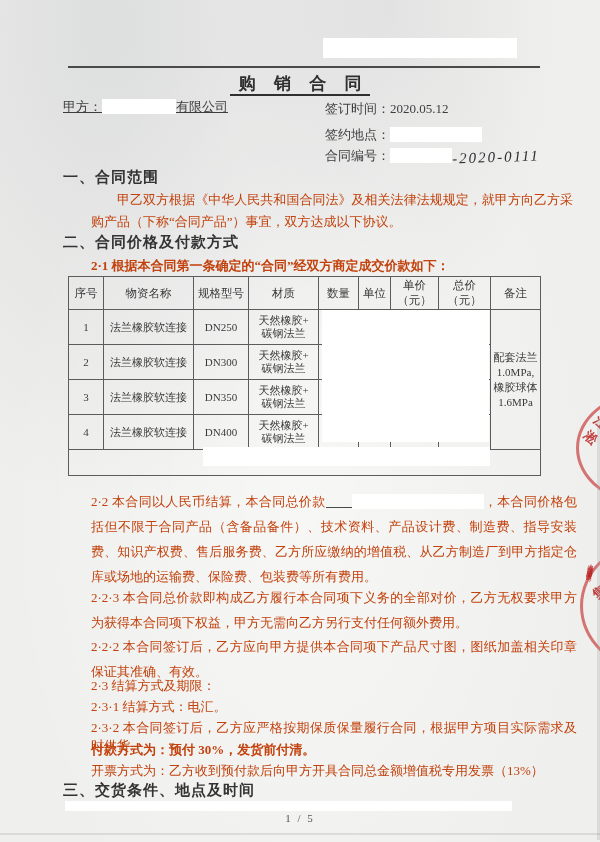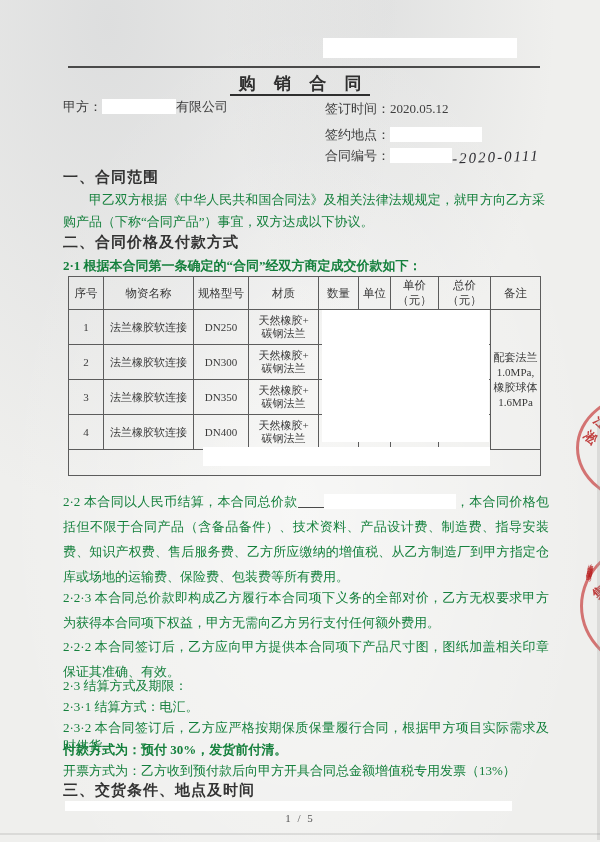--- a/index.html
+++ b/index.html
@@ -17,21 +17,21 @@
   .redact{position:absolute;background:#ffffff;}
   .rule{position:absolute;left:68px;top:66px;width:472px;height:2px;background:#4a4a4a;}
   .title-wrap{position:absolute;left:0;top:72px;width:600px;text-align:center;}
   .title{font-size:17px;font-weight:700;letter-spacing:7px;color:#2f2f2f;
          border-bottom:2px solid #2f2f2f;padding:0 2px 1px 9px;}
   .hline{position:absolute;font-size:13px;line-height:18px;white-space:nowrap;}
   .inline-redact{display:inline-block;background:#fff;height:15px;vertical-align:-3px;}
   .hand{font-style:italic;font-size:15px;letter-spacing:2px;color:#2e2e33;
         display:inline-block;transform:rotate(-2deg);vertical-align:-2px;}
   .heading{position:absolute;font-size:15px;font-weight:600;color:#333;letter-spacing:1px;white-space:nowrap;}
-  .para{position:absolute;font-size:13px;text-align:justify;color:#15803d;}
+  .para{position:absolute;font-size:13px;text-align:justify;color:#c2410c;margin-left:28px;}
   .indent{text-indent:2em;}
   
   table.goods{position:absolute;left:68px;top:276px;width:472px;border-collapse:collapse;table-layout:fixed;}
   table.goods td,table.goods th{border:1px solid #5c5c5c;font-weight:400;text-align:center;
     font-size:11px;color:#3a3a3a;padding:0;overflow:hidden;}
   table.goods th{font-size:11.5px;height:32px;}
   table.goods td{height:34px;}
   td.mat{white-space:pre-line;font-size:10.5px;line-height:13px;}
   td.remark{white-space:pre-line;font-size:11px;line-height:15px;}
   tr.total-row td{height:25px;border-top:1px solid #5c5c5c;}
@@ -52,21 +52,21 @@
 
 <div class="page">
 
   <div class="redact" style="left:323px;top:38px;width:194px;height:20px;"></div>
 
   <div class="rule"></div>
   <div class="title-wrap">
     <span class="title">购 销 合 同</span>
   </div>
 
-  <div class="hline" style="left:63px;top:98px;">
+  <div class="hline" style="left:63px;top:98px;text-decoration:underline;">
     <span>甲方：</span><span class="inline-redact" style="width:74px;"></span><span>有限公司</span>
   </div>
   <div class="hline" style="left:325px;top:100px;">
     <span>签订时间：</span><span>2020.05.12</span>
   </div>
   <div class="hline" style="left:325px;top:126px;">
     <span>签约地点：</span><span class="inline-redact" style="width:92px;"></span>
   </div>
   <div class="hline" style="left:325px;top:147px;">
     <span>合同编号：</span><span class="inline-redact" style="width:62px;"></span><span class="hand">-2020-0111</span>

